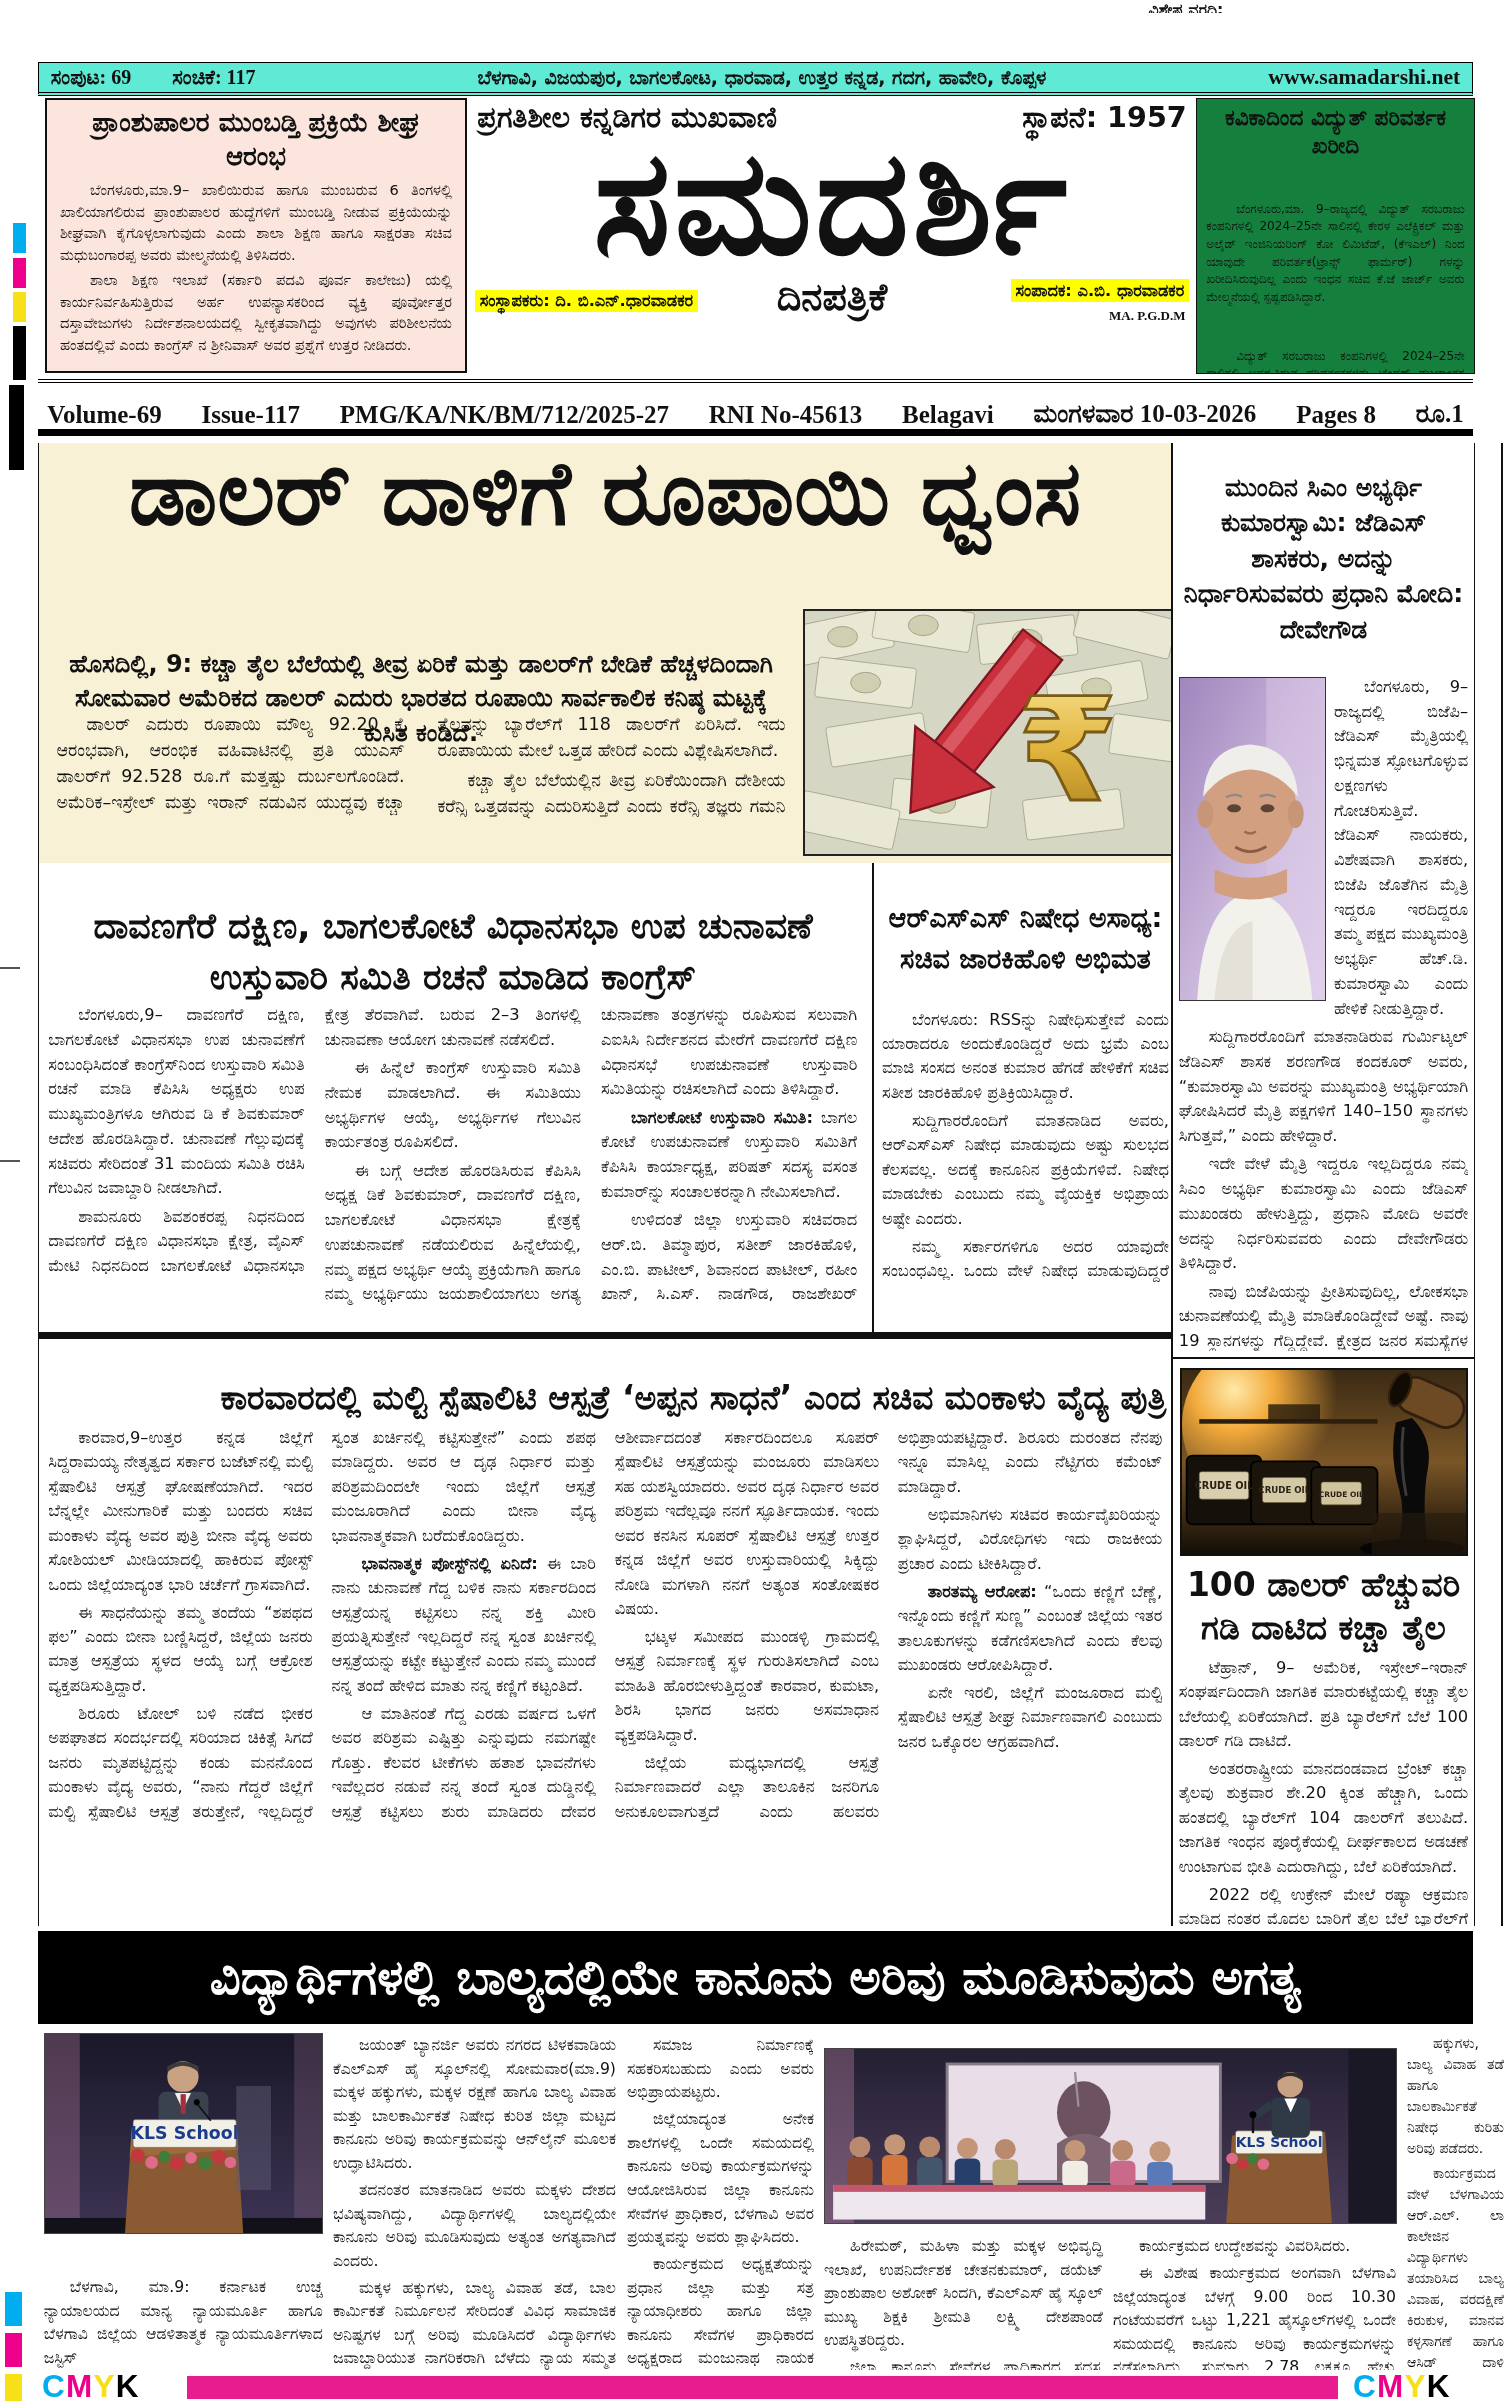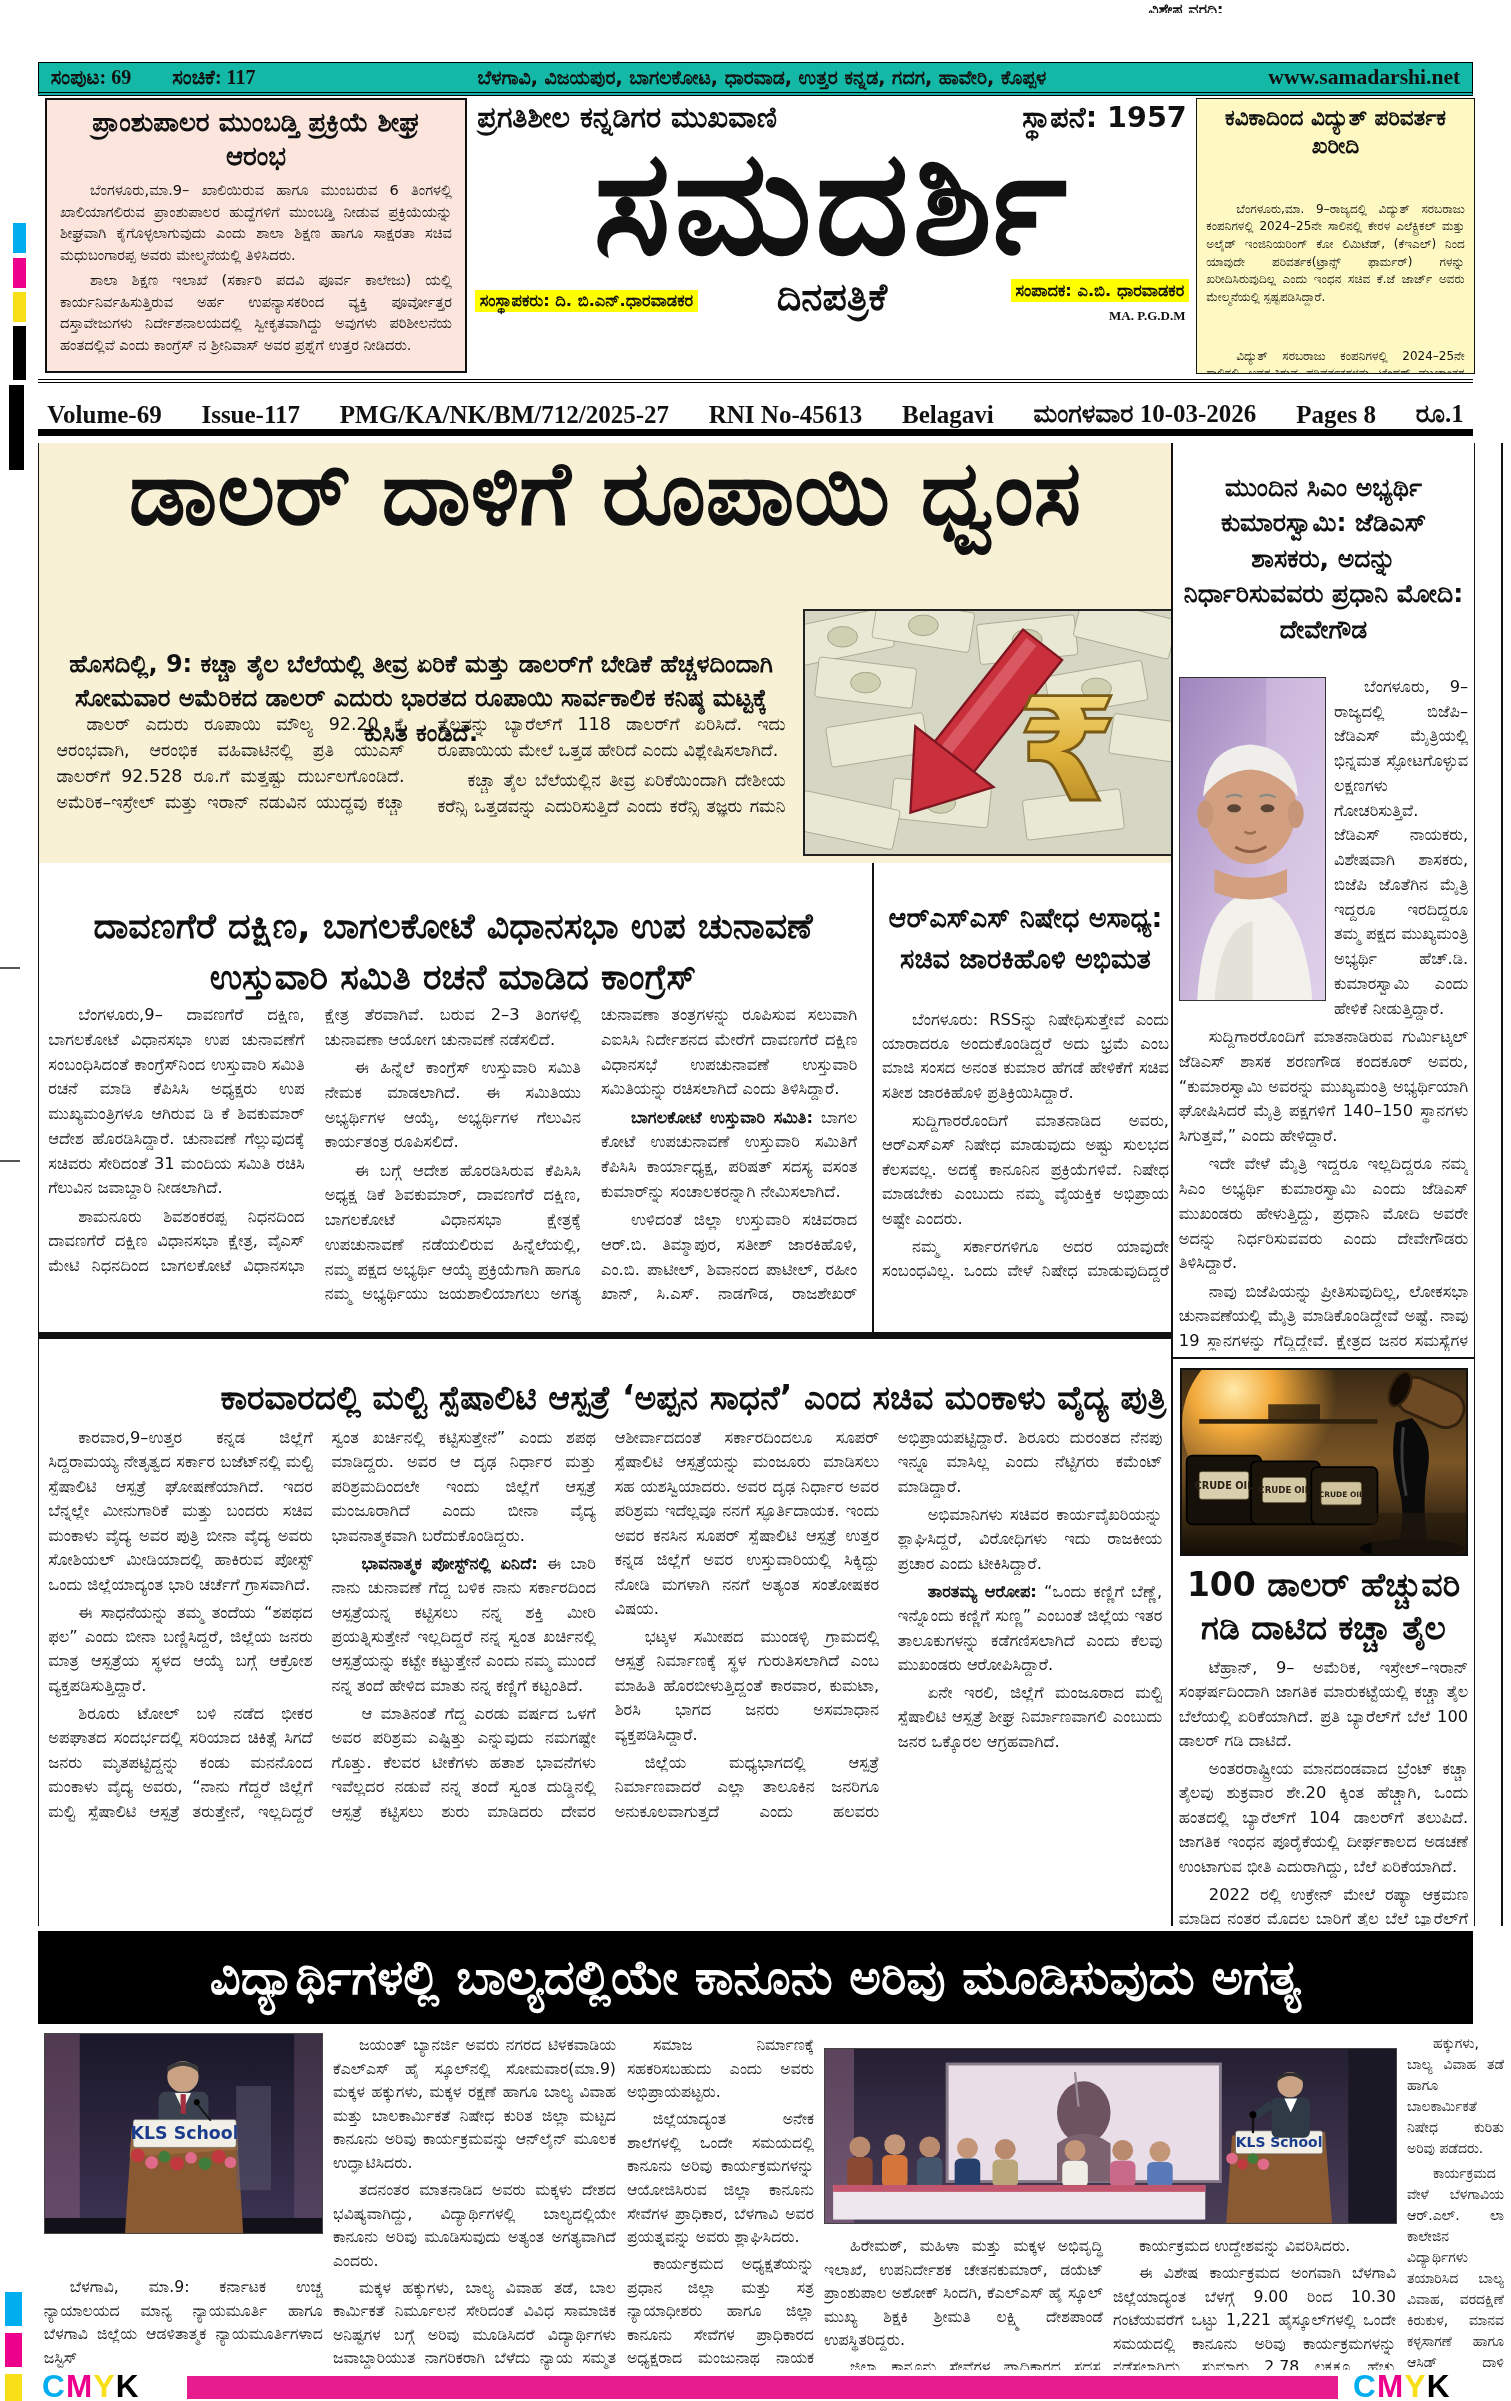--- a/index.html
+++ b/index.html
@@ -1,41 +1,41 @@
 <!DOCTYPE html>
 <html style="font-size:9.3px"><head>
 <meta charset="utf-8">
 <style>
   html,body{margin:0;padding:0;background:#ffffff;}
   body{width:1511px;height:2401px;position:relative;font-family:"DejaVu Sans",sans-serif;color:#111;overflow:hidden;}
   .abs{position:absolute;}
   
   .top-frag{left:1090px;top:0;width:192px;height:13px;overflow:hidden;font-size:15.7px;font-weight:bold;text-align:center;}
   
-  .header-box{left:38px;top:62px;width:1435px;height:34px;border:1.7px solid #000;border-bottom:4.7px double #000;display:flex;align-items:center;justify-content:space-between;padding:0 11.7px;box-sizing:border-box;background:#14b8a6;}
+  .header-box{left:38px;top:62px;width:1435px;height:34px;border:1.7px solid #000;border-bottom:4.7px double #000;display:flex;align-items:center;justify-content:space-between;padding:0 11.7px;box-sizing:border-box;background:#5eead4;}
   .hdr-left{font-size:20px;font-weight:bold;display:flex;gap:41px;font-family:"Liberation Serif",serif;}
   .hdr-cities{font-size:19px;font-weight:bold;}
   .hdr-site{font-size:21.6px;font-weight:bold;font-family:"Liberation Serif",serif;}
   
   .pink-box{left:45px;top:98px;width:422px;height:275px;background:#fbe5dd;border:2.9px solid #111;box-sizing:border-box;padding:3.5px 13px;overflow:hidden;}
   .pink-box h2{margin:2.3px 0 5.8px;font-size:26px;line-height:1.3;text-align:center;font-weight:700;}
   .article p{margin:0 0 3.5px;text-indent:30px;text-align:justify;}
   .pink-box p{font-size:14.6px;line-height:1.48;}
   
   .masthead-mid{left:475px;top:100px;width:714px;height:274px;}
   .motto-row{display:flex;justify-content:space-between;align-items:flex-start;font-size:28.6px;font-weight:800;padding:0 2.3px;}
   .big-title{font-size:145px;font-weight:800;text-align:center;line-height:1.02;letter-spacing:3.5px;margin-top:-5.8px;}
   .founders-row{position:relative;height:58px;margin-top:-2.3px;}
   .chip{background:#ffff00;font-weight:800;font-size:16.3px;padding:1.7px 4.7px;white-space:nowrap;}
   .founder-chip{position:absolute;left:0;top:15px;}
   .daily{position:absolute;left:0;right:0;text-align:center;top:0;font-size:38px;font-weight:800;}
   .editor-chip{position:absolute;right:0;top:4.7px;}
   .editor-qual{position:absolute;right:3.5px;top:33px;font-size:13px;font-weight:800;font-family:"Liberation Serif",serif;}
   
-  .blue-box{left:1196px;top:98px;width:279px;height:276px;background:#fef9c3;border:1.7px solid #111;box-sizing:border-box;padding:3.5px 9.3px;overflow:hidden;}
+  .blue-box{left:1196px;top:98px;width:279px;height:276px;background:#15803d;border:1.7px solid #111;box-sizing:border-box;padding:3.5px 9.3px;overflow:hidden;}
   .blue-box h2{margin:1.2px 0 4.7px;font-size:21.6px;text-align:center;font-weight:800;line-height:1.3;}
   .blue-box p{font-size:12px;line-height:1.47;margin-top:41px;}
   
   .infobar{left:38px;top:379px;width:1435px;height:57px;border-top:4.1px double #000;border-bottom:7px solid #000;box-sizing:border-box;display:flex;align-items:flex-end;justify-content:space-between;padding:0 9.3px;font-family:"Liberation Serif",serif;font-size:25px;font-weight:bold;background:#fff;}
   
   .lead-sec{left:38px;top:443px;width:1133px;height:420px;background:#f8f1d6;border-left:1.7px solid #111;box-sizing:border-box;overflow:hidden;}
   .lead-headline{font-size:89px;font-weight:800;text-align:center;line-height:1.05;margin-top:3.5px;}
   .lead-intro{position:absolute;left:17.5px;top:156px;width:729px;font-size:24px;font-weight:700;text-align:center;line-height:1.45;margin-top:44px;}
   .lead-photo{position:absolute;left:764px;top:162px;width:378px;height:247px;border:2.3px solid #222;box-sizing:border-box;background:#cfd0c2;}
   .lead-body{position:absolute;left:17.5px;top:264px;width:729px;height:150px;column-count:2;column-gap:33px;font-size:17.5px;line-height:1.5;overflow:hidden;}

